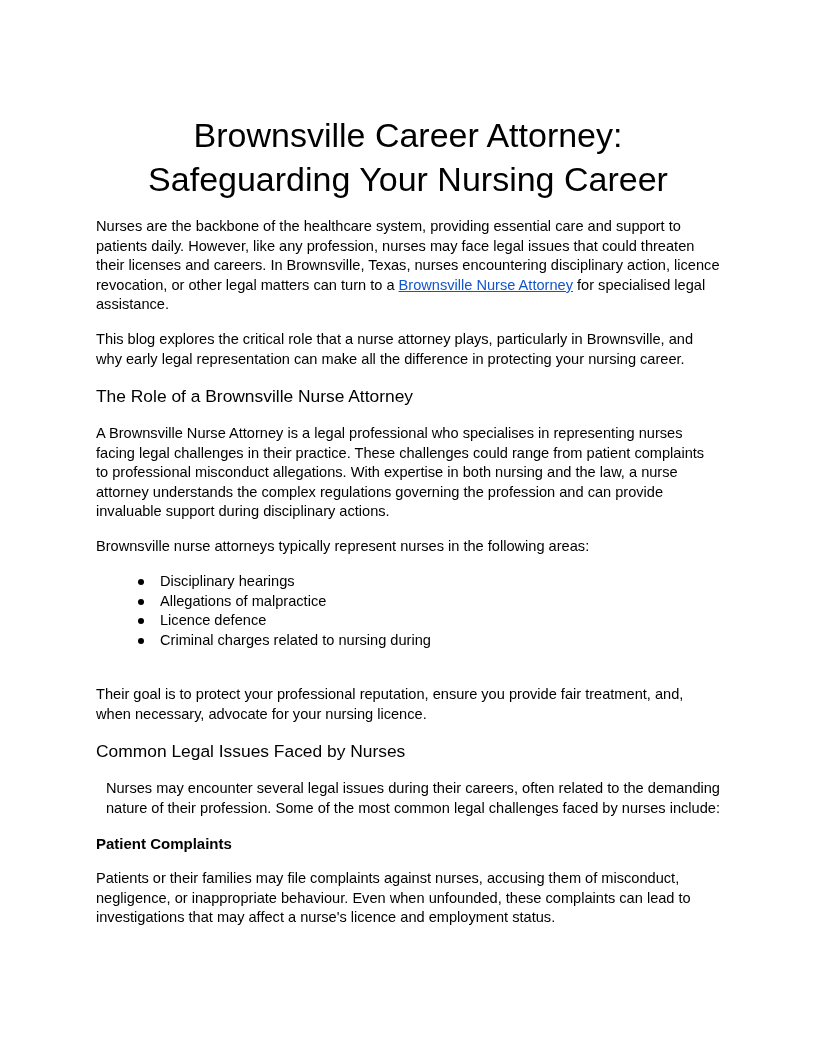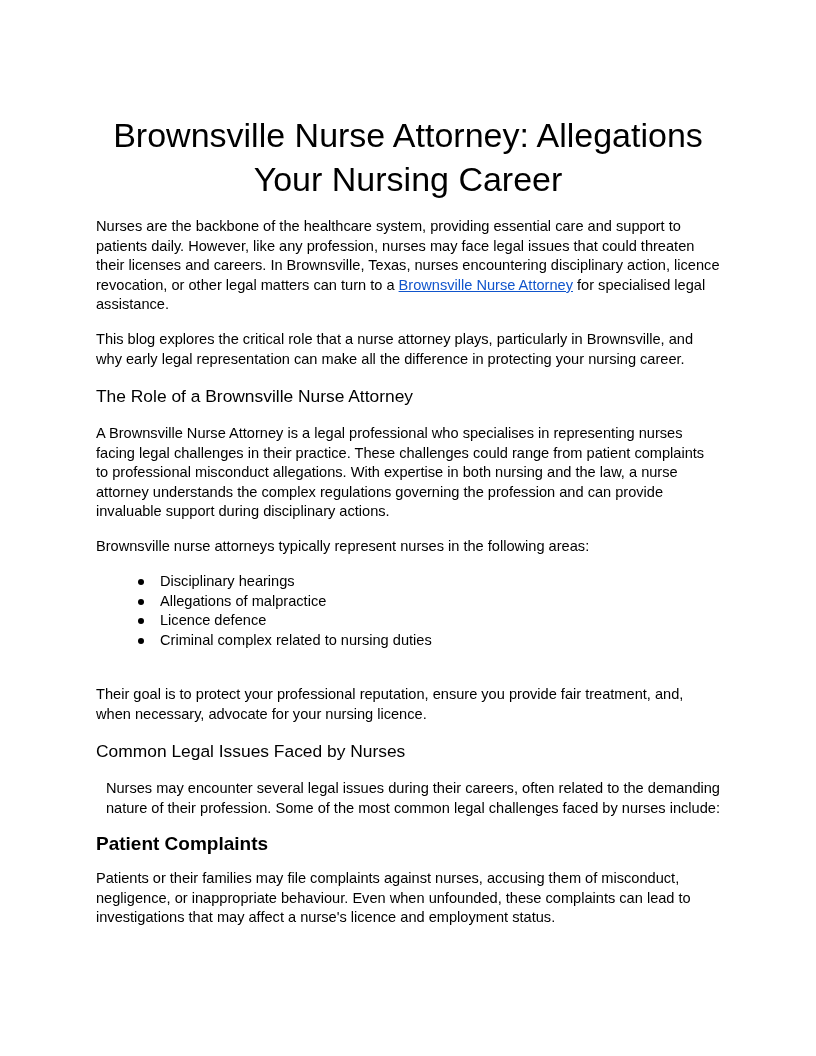--- a/index.html
+++ b/index.html
@@ -44,21 +44,21 @@
       position: absolute;
       left: 0;
       font-size: 17.4px;
       line-height: 22px;
       font-weight: normal;
       margin: 0;
     }
     .h3 {
       position: absolute;
       left: 0;
-      font-size: 19px;
+      font-size: 15px;
       line-height: 19px;
       font-weight: bold;
       margin: 0;
     }
     .link {
       color: #1155cc;
       text-decoration: underline;
       cursor: pointer;
     }
     .list {
@@ -83,37 +83,37 @@
       height: 6px;
       border-radius: 50%;
       background: #000;
     }
   </style>
 </head>
 <body>
 
 <div class="page">
 
-  <h1 class="title">Brownsville Nurse Attorney: Allegations Your Nursing Career</h1>
+  <h1 class="title">Brownsville Career Attorney: Safeguarding Your Nursing Career</h1>
 
   <p class="p" style="top:217px;"><span>Nurses are the backbone of the healthcare system, providing essential care and support to patients daily. However, like any profession, nurses may face legal issues that could threaten their licenses and careers. In Brownsville, Texas, nurses encountering disciplinary action, licence revocation, or other legal matters can turn to a </span><a class="link">Brownsville Nurse Attorney</a><span> for specialised legal assistance.</span></p>
 
   <p class="p" style="top:330px;">This blog explores the critical role that a nurse attorney plays, particularly in Brownsville, and why early legal representation can make all the difference in protecting your nursing career.</p>
 
   <h2 class="h2" style="top:385px;">The Role of a Brownsville Nurse Attorney</h2>
 
   <p class="p" style="top:424px;">A Brownsville Nurse Attorney is a legal professional who specialises in representing nurses facing legal challenges in their practice. These challenges could range from patient complaints to professional misconduct allegations. With expertise in both nursing and the law, a nurse attorney understands the complex regulations governing the profession and can provide invaluable support during disciplinary actions.</p>
 
   <p class="p" style="top:537px;">Brownsville nurse attorneys typically represent nurses in the following areas:</p>
 
   <ul class="list">
     <li><span class="bullet"></span><span>Disciplinary hearings</span></li>
     <li><span class="bullet"></span><span>Allegations of malpractice</span></li>
     <li><span class="bullet"></span><span>Licence defence</span></li>
-    <li><span class="bullet"></span><span>Criminal complex related to nursing duties</span></li>
+    <li><span class="bullet"></span><span>Criminal charges related to nursing during</span></li>
   </ul>
 
   <p class="p" style="top:685px;">Their goal is to protect your professional reputation, ensure you provide fair treatment, and, when necessary, advocate for your nursing licence.</p>
 
   <h2 class="h2" style="top:740px;">Common Legal Issues Faced by Nurses</h2>
 
   <p class="p" style="top:779px;text-align:right;">Nurses may encounter several legal issues during their careers, often related to the demanding nature of their profession. Some of the most common legal challenges faced by nurses include:</p>
 
   <h3 class="h3" style="top:834px;">Patient Complaints</h3>
 

